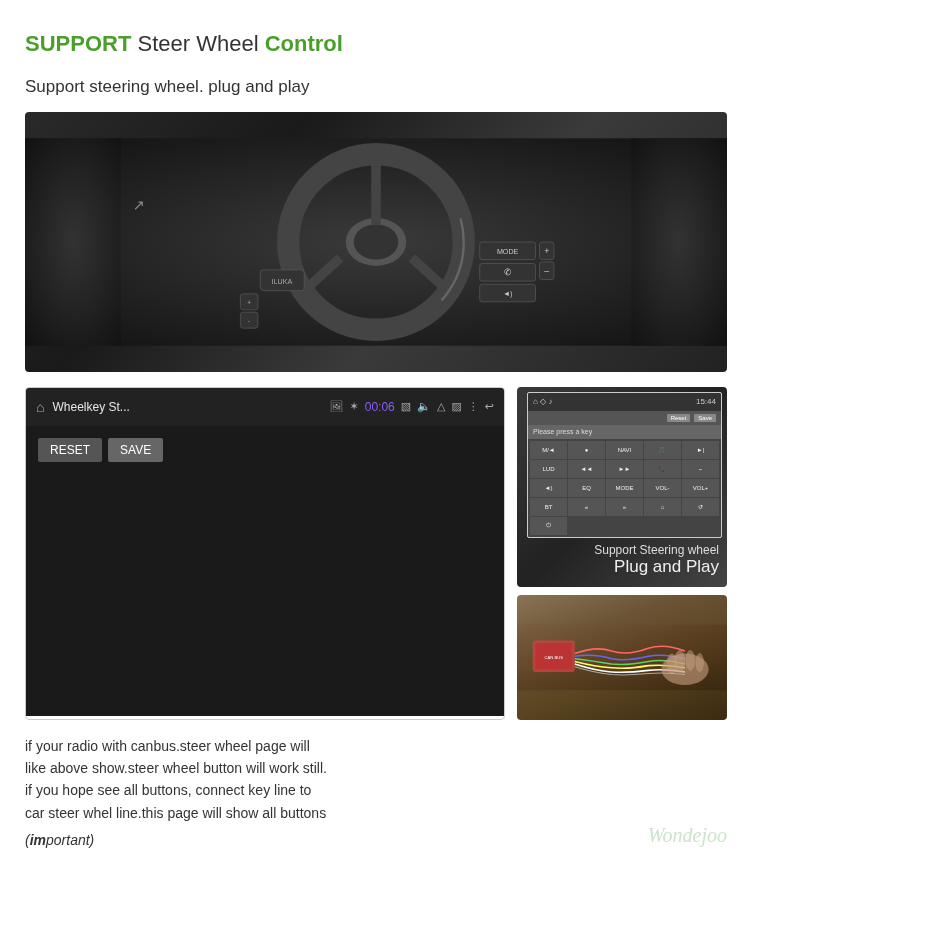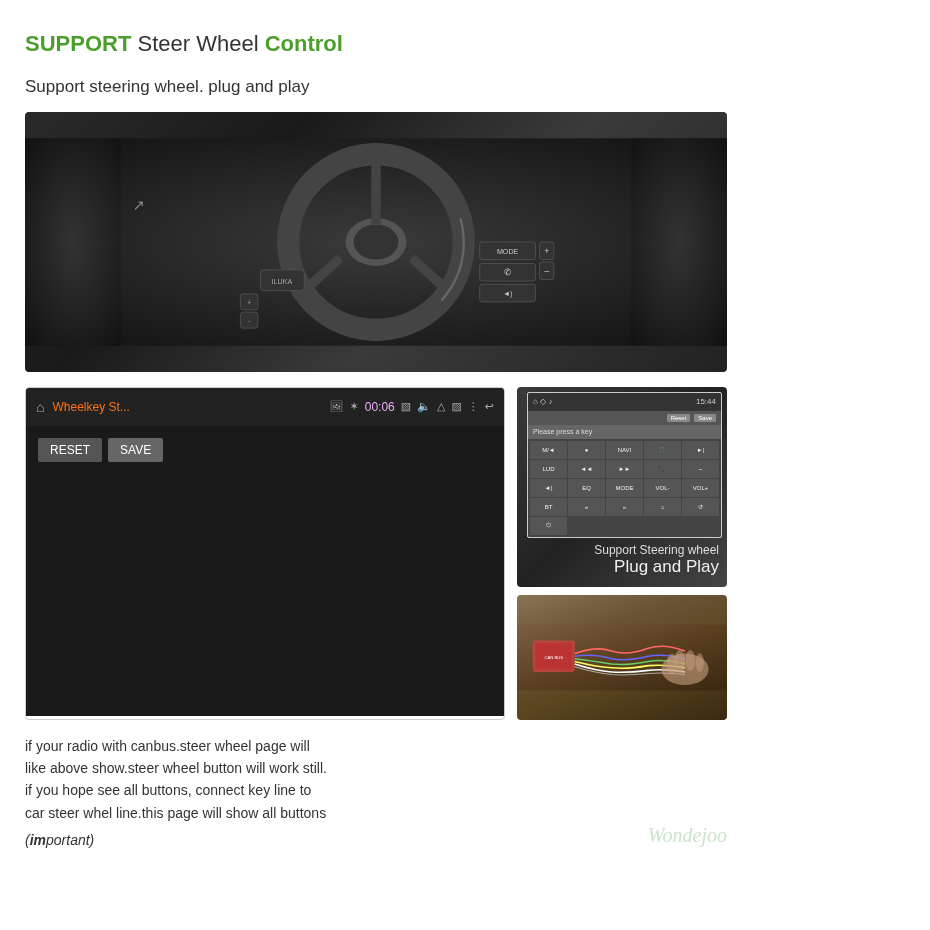--- a/index.html
+++ b/index.html
@@ -79,32 +79,32 @@
       display: flex;
       align-items: center;
       padding: 0 10px;
       gap: 8px;
     }
     .app-header-icon {
       color: #aaa;
       font-size: 14px;
     }
     .app-header-title {
-      color: #f97316;
+      color: #e5e5e5;
       font-size: 12px;
       flex: 1;
     }
     .app-header-icons {
       display: flex;
       gap: 6px;
       color: #aaa;
       font-size: 11px;
     }
     .app-header-time {
-      color: #f0abfc;
+      color: #8b5cf6;
       font-size: 12px;
       text-align: center;
     }
 
     .app-body {
       background: #1a1a1a;
       height: 290px;
       padding: 12px;
       display: flex;
       align-items: flex-start;

